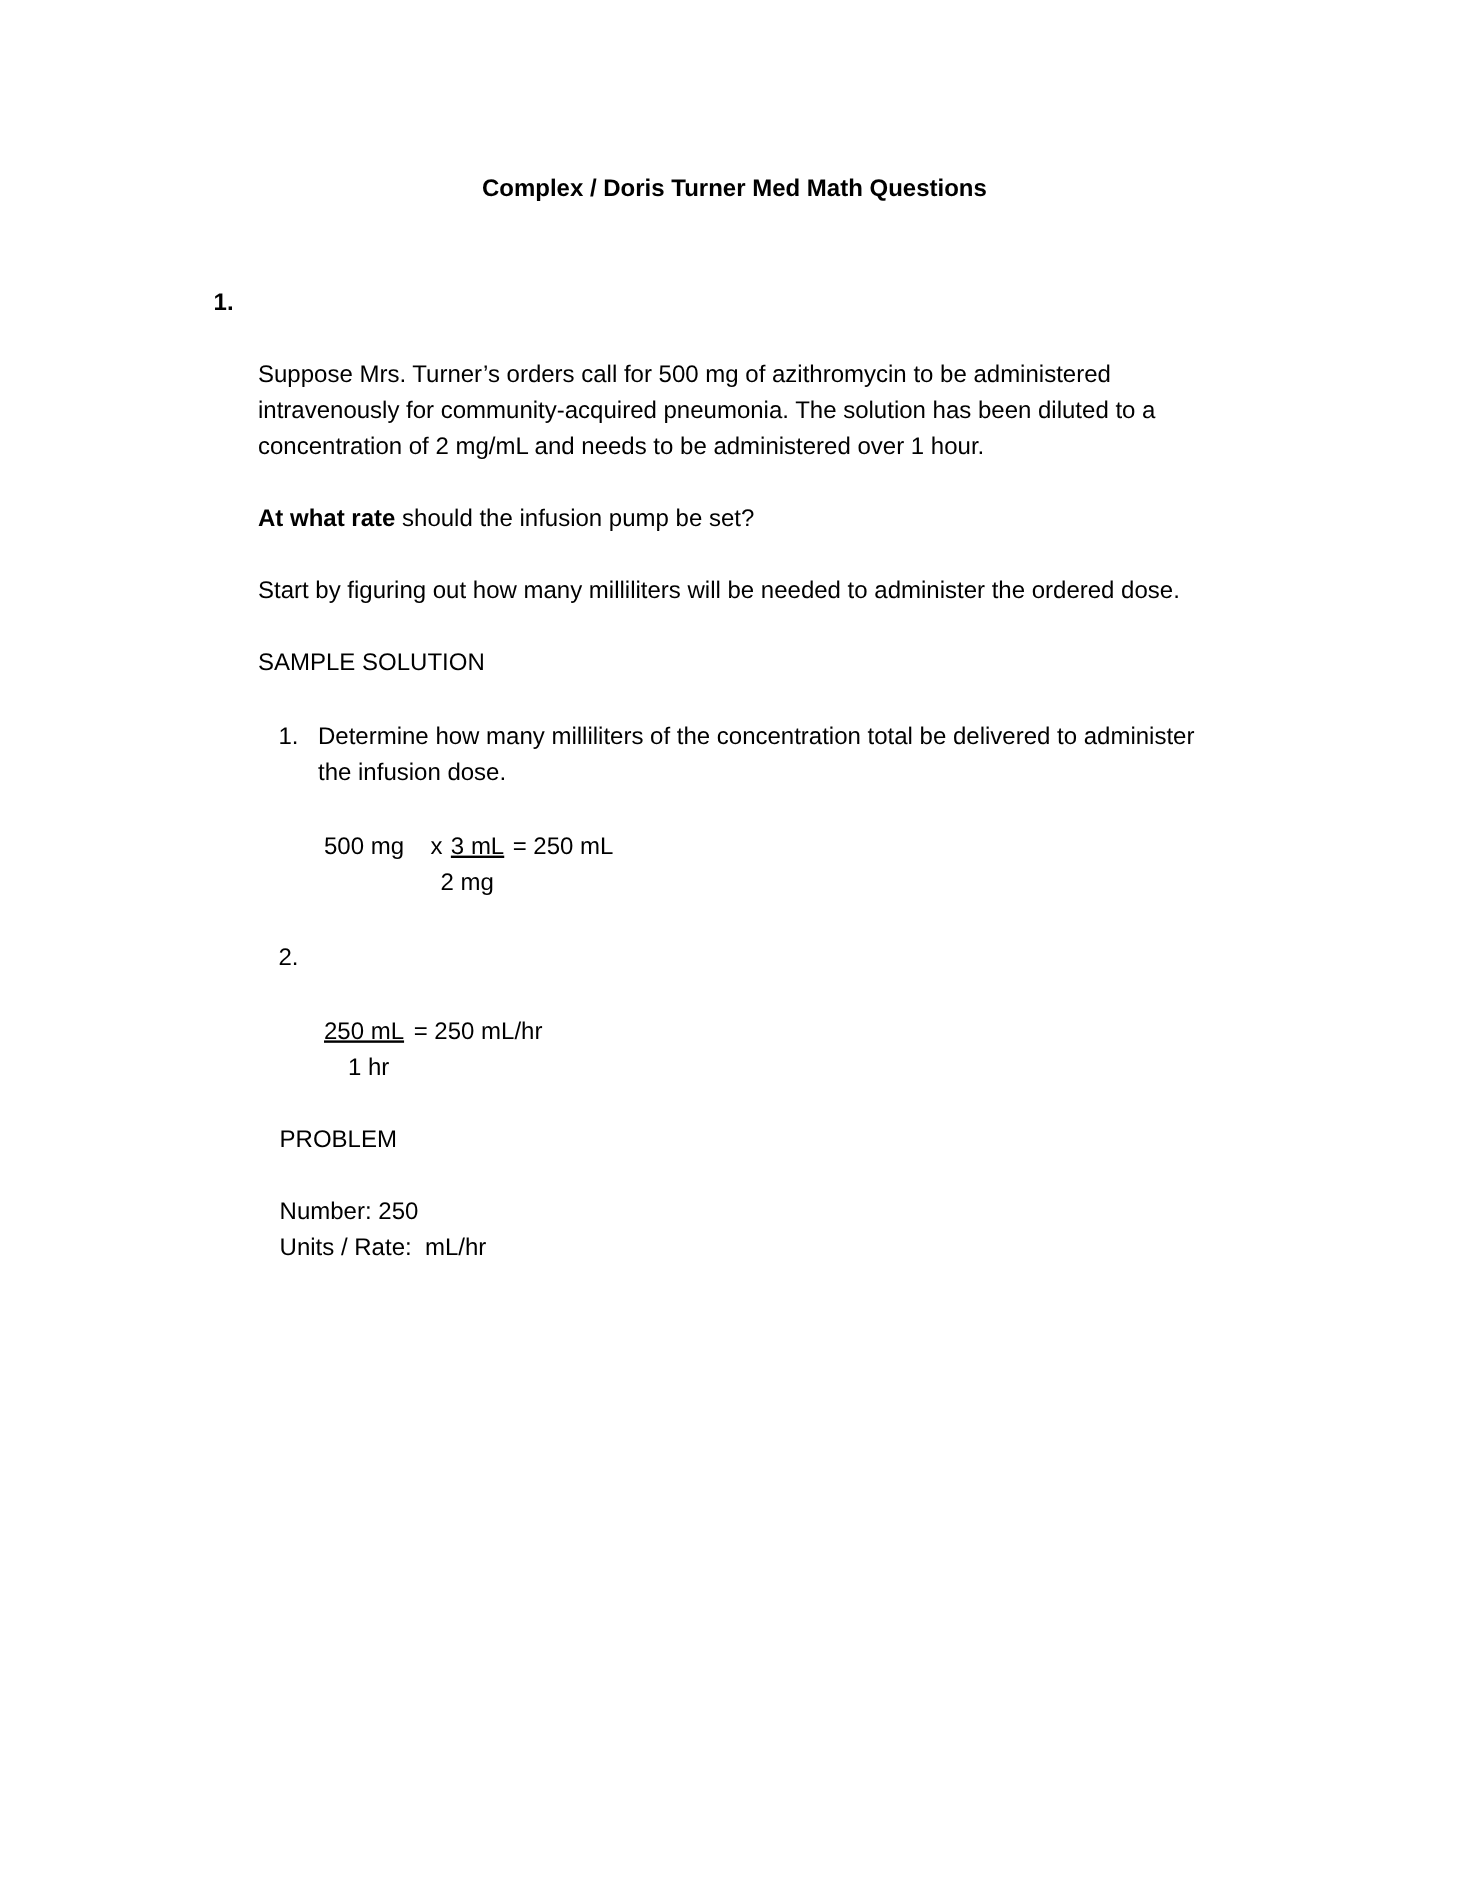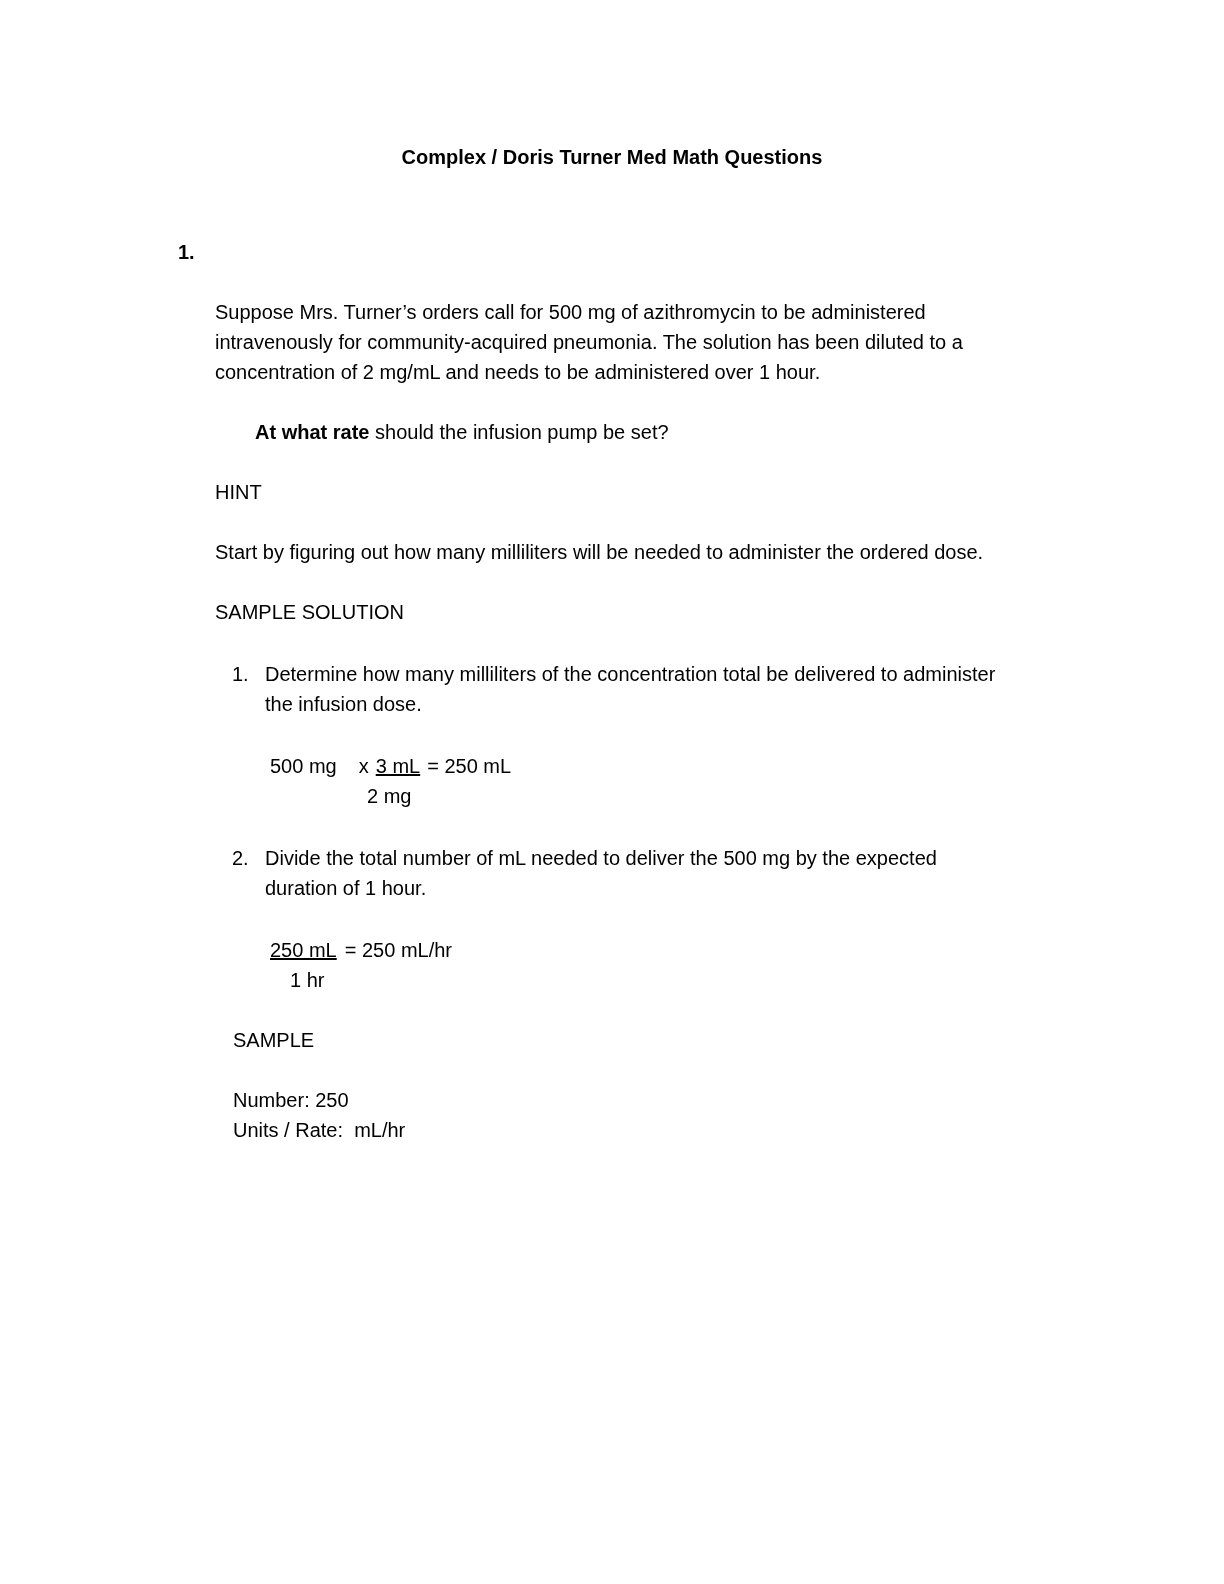--- a/index.html
+++ b/index.html
@@ -42,21 +42,21 @@
   .equation {
     margin-top: 32px;
     margin-left: 270px;
   }
   .eq-underline { text-decoration: underline; }
   .eq1-op  { margin-left: 22px; margin-right: 7px; }
   .eq1-res { margin-left: 7px; }
   .eq1-den { margin-left: 97px; }
   .eq2-res { margin-left: 8px; text-align: center; }
   .eq2-den { margin-left: 20px; }
-  .bold { font-weight: bold; margin-left: 40px; }
+  .bold { font-weight: bold; }
 </style>
 </head>
 <body>
 
 <div class="page">
 
   <div class="doc-title">Complex / Doris Turner Med Math Questions</div>
 
   <div class="q-item">
     <div class="q-num">1.</div>
@@ -64,52 +64,47 @@
 
 
   <div class="indent-body section-gap">
     <div class="line">Suppose Mrs. Turner’s orders call for 500 mg of azithromycin to be administered</div>
     <div class="line">intravenously for community-acquired pneumonia. The solution has been diluted to a</div>
     <div class="line">concentration of 2 mg/mL and needs to be administered over 1 hour.</div>
   </div>
 
   <div class="indent-body section-gap line"><span class="bold">At what rate</span><span> should the infusion pump be set?</span></div>
 
-  <div class="indent-body section-gap line">HINT</div>
 
   <div class="indent-body section-gap line">Start by figuring out how many milliliters will be needed to administer the ordered dose.</div>
 
   <div class="indent-body section-gap line">SAMPLE SOLUTION</div>
 
   <div class="step">
     <div class="step-num">1.</div>
     <div>
       <div class="line">Determine how many milliliters of the concentration total be delivered to administer</div>
       <div class="line">the infusion dose.</div>
     </div>
   </div>
 
   <div class="equation">
     <div class="line"><span>500 mg</span><span class="eq1-op">x</span><span class="eq-underline">3 mL</span><span class="eq1-res">= 250 mL</span></div>
     <div class="line"><span class="eq1-den">2 mg</span></div>
   </div>
 
   <div class="step">
     <div class="step-num">2.</div>
-    <div>
-      <div class="line">Divide the total number of mL needed to deliver the 500 mg by the expected</div>
-      <div class="line">duration of 1 hour.</div>
-    </div>
   </div>
 
   <div class="equation">
     <div class="line"><span class="eq-underline">250 mL</span><span class="eq2-res">= 250 mL/hr</span></div>
     <div class="line"><span class="eq2-den">1 hr</span></div>
   </div>
 
-  <div class="indent-ans section-gap line">SAMPLE</div>
+  <div class="indent-ans section-gap line">PROBLEM</div>
 
   <div class="indent-ans section-gap">
     <div class="line">Number: 250</div>
     <div class="line">Units / Rate:  mL/hr</div>
   </div>
 
 </div>
 
 </body></html>

